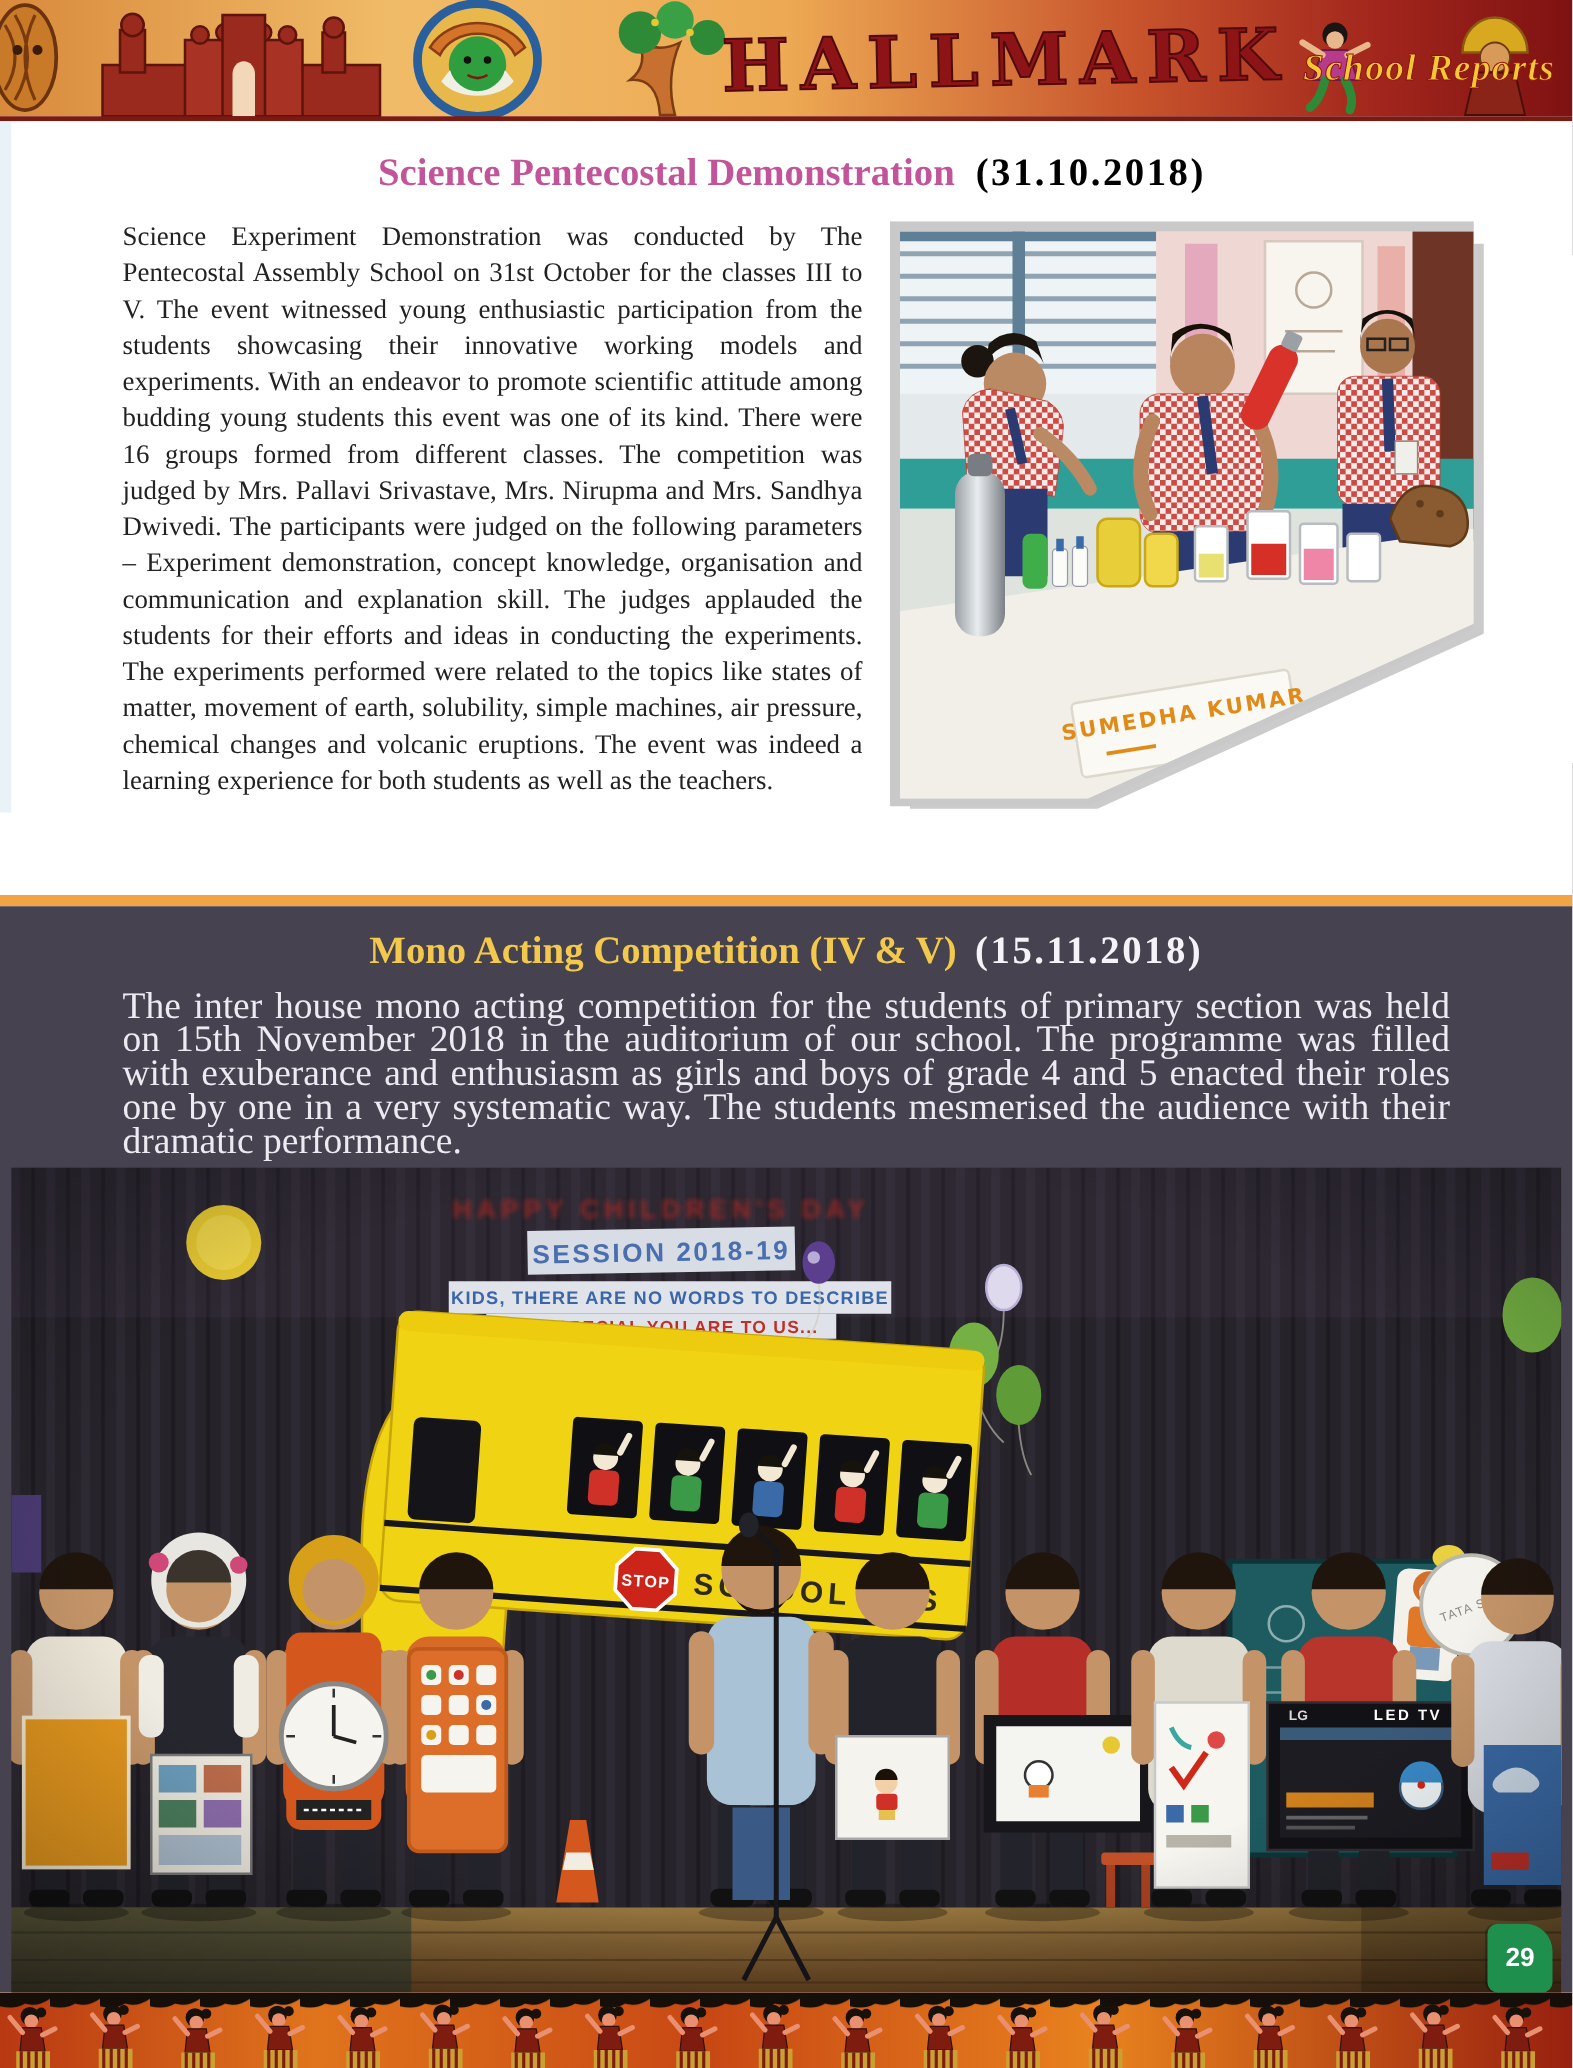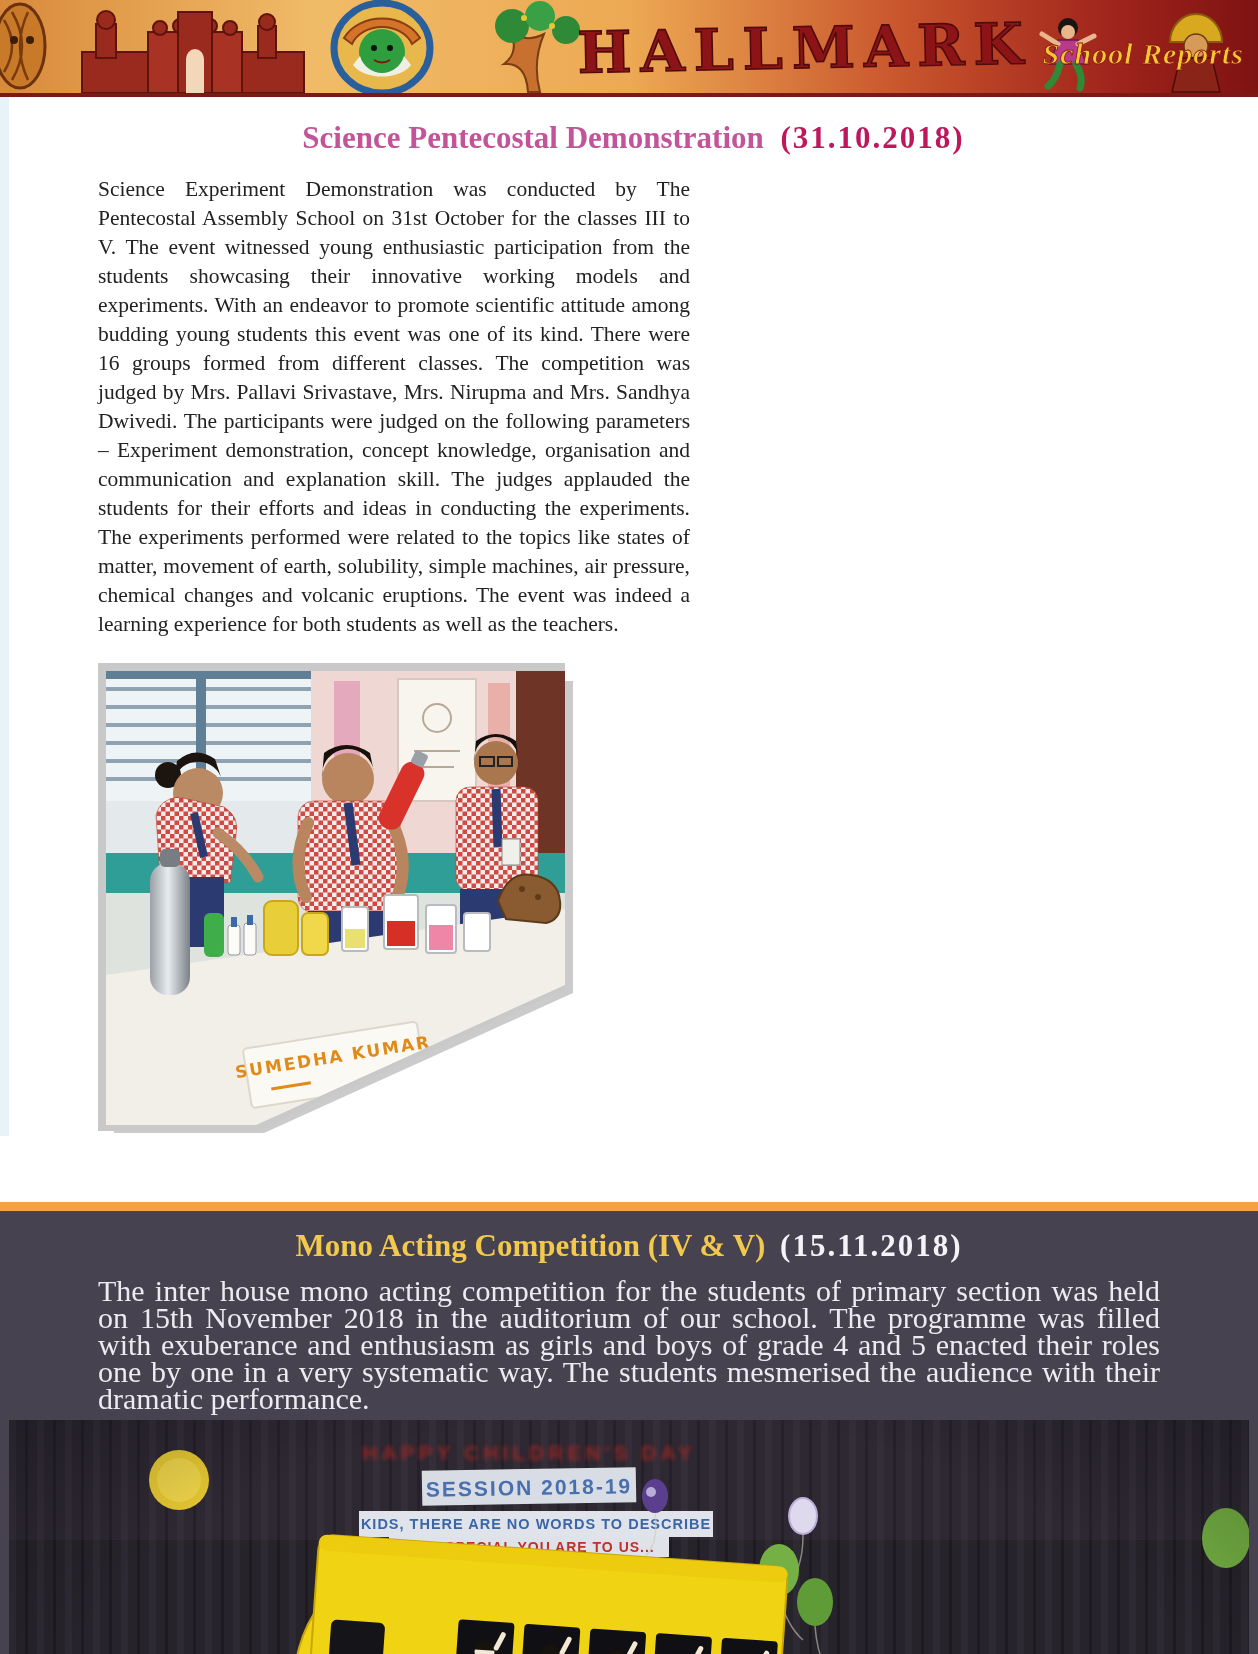--- a/index.html
+++ b/index.html
@@ -3,22 +3,22 @@
 <meta charset="utf-8">
 <style>
   html,body{margin:0;padding:0;background:#ffffff;}
   body{width:1258px;font-family:"Liberation Serif",serif;}
   .page{position:relative;width:1258px;background:#ffffff;overflow:hidden;}
   .header{height:97px;}
   .header svg{display:block;}
   .white-area{border-left:9px solid #e9f3f7;padding-top:20px;}
   .h1row{text-align:center;font-weight:bold;font-size:31px;line-height:42px;margin:0 0 16px 0;}
   .t-pink{color:#c2549a;}
-  .t-date{color:#be185d;margin-left:9px;letter-spacing:2px;}
-  .cols{display:flex;gap:22px;padding-left:89px;flex-direction:column;}
+  .t-date{color:#000000;margin-left:9px;letter-spacing:2px;}
+  .cols{display:flex;gap:22px;padding-left:89px;}
   .body1{width:592px;margin:0;font-size:21.5px;line-height:29px;text-align:justify;color:#222222;}
   .photo1{width:478px;margin-top:2px;}
   .photo1 svg{display:block;}
   .orange-band{height:9px;background:#f2a444;margin-top:66px;}
   .dark-area{background:#46424f;padding-top:14px;}
   .h2row{text-align:center;font-weight:bold;font-size:31px;line-height:42px;margin:0;}
   .t-yellow{color:#f2c94c;}
   .t-date-w{color:#f5f3f7;margin-left:7px;letter-spacing:2px;}
   .body2{color:#edebf1;font-size:30px;line-height:27px;text-align:justify;margin:10px 98px 8px 98px;}
   .photo2{margin:0 9px;}

